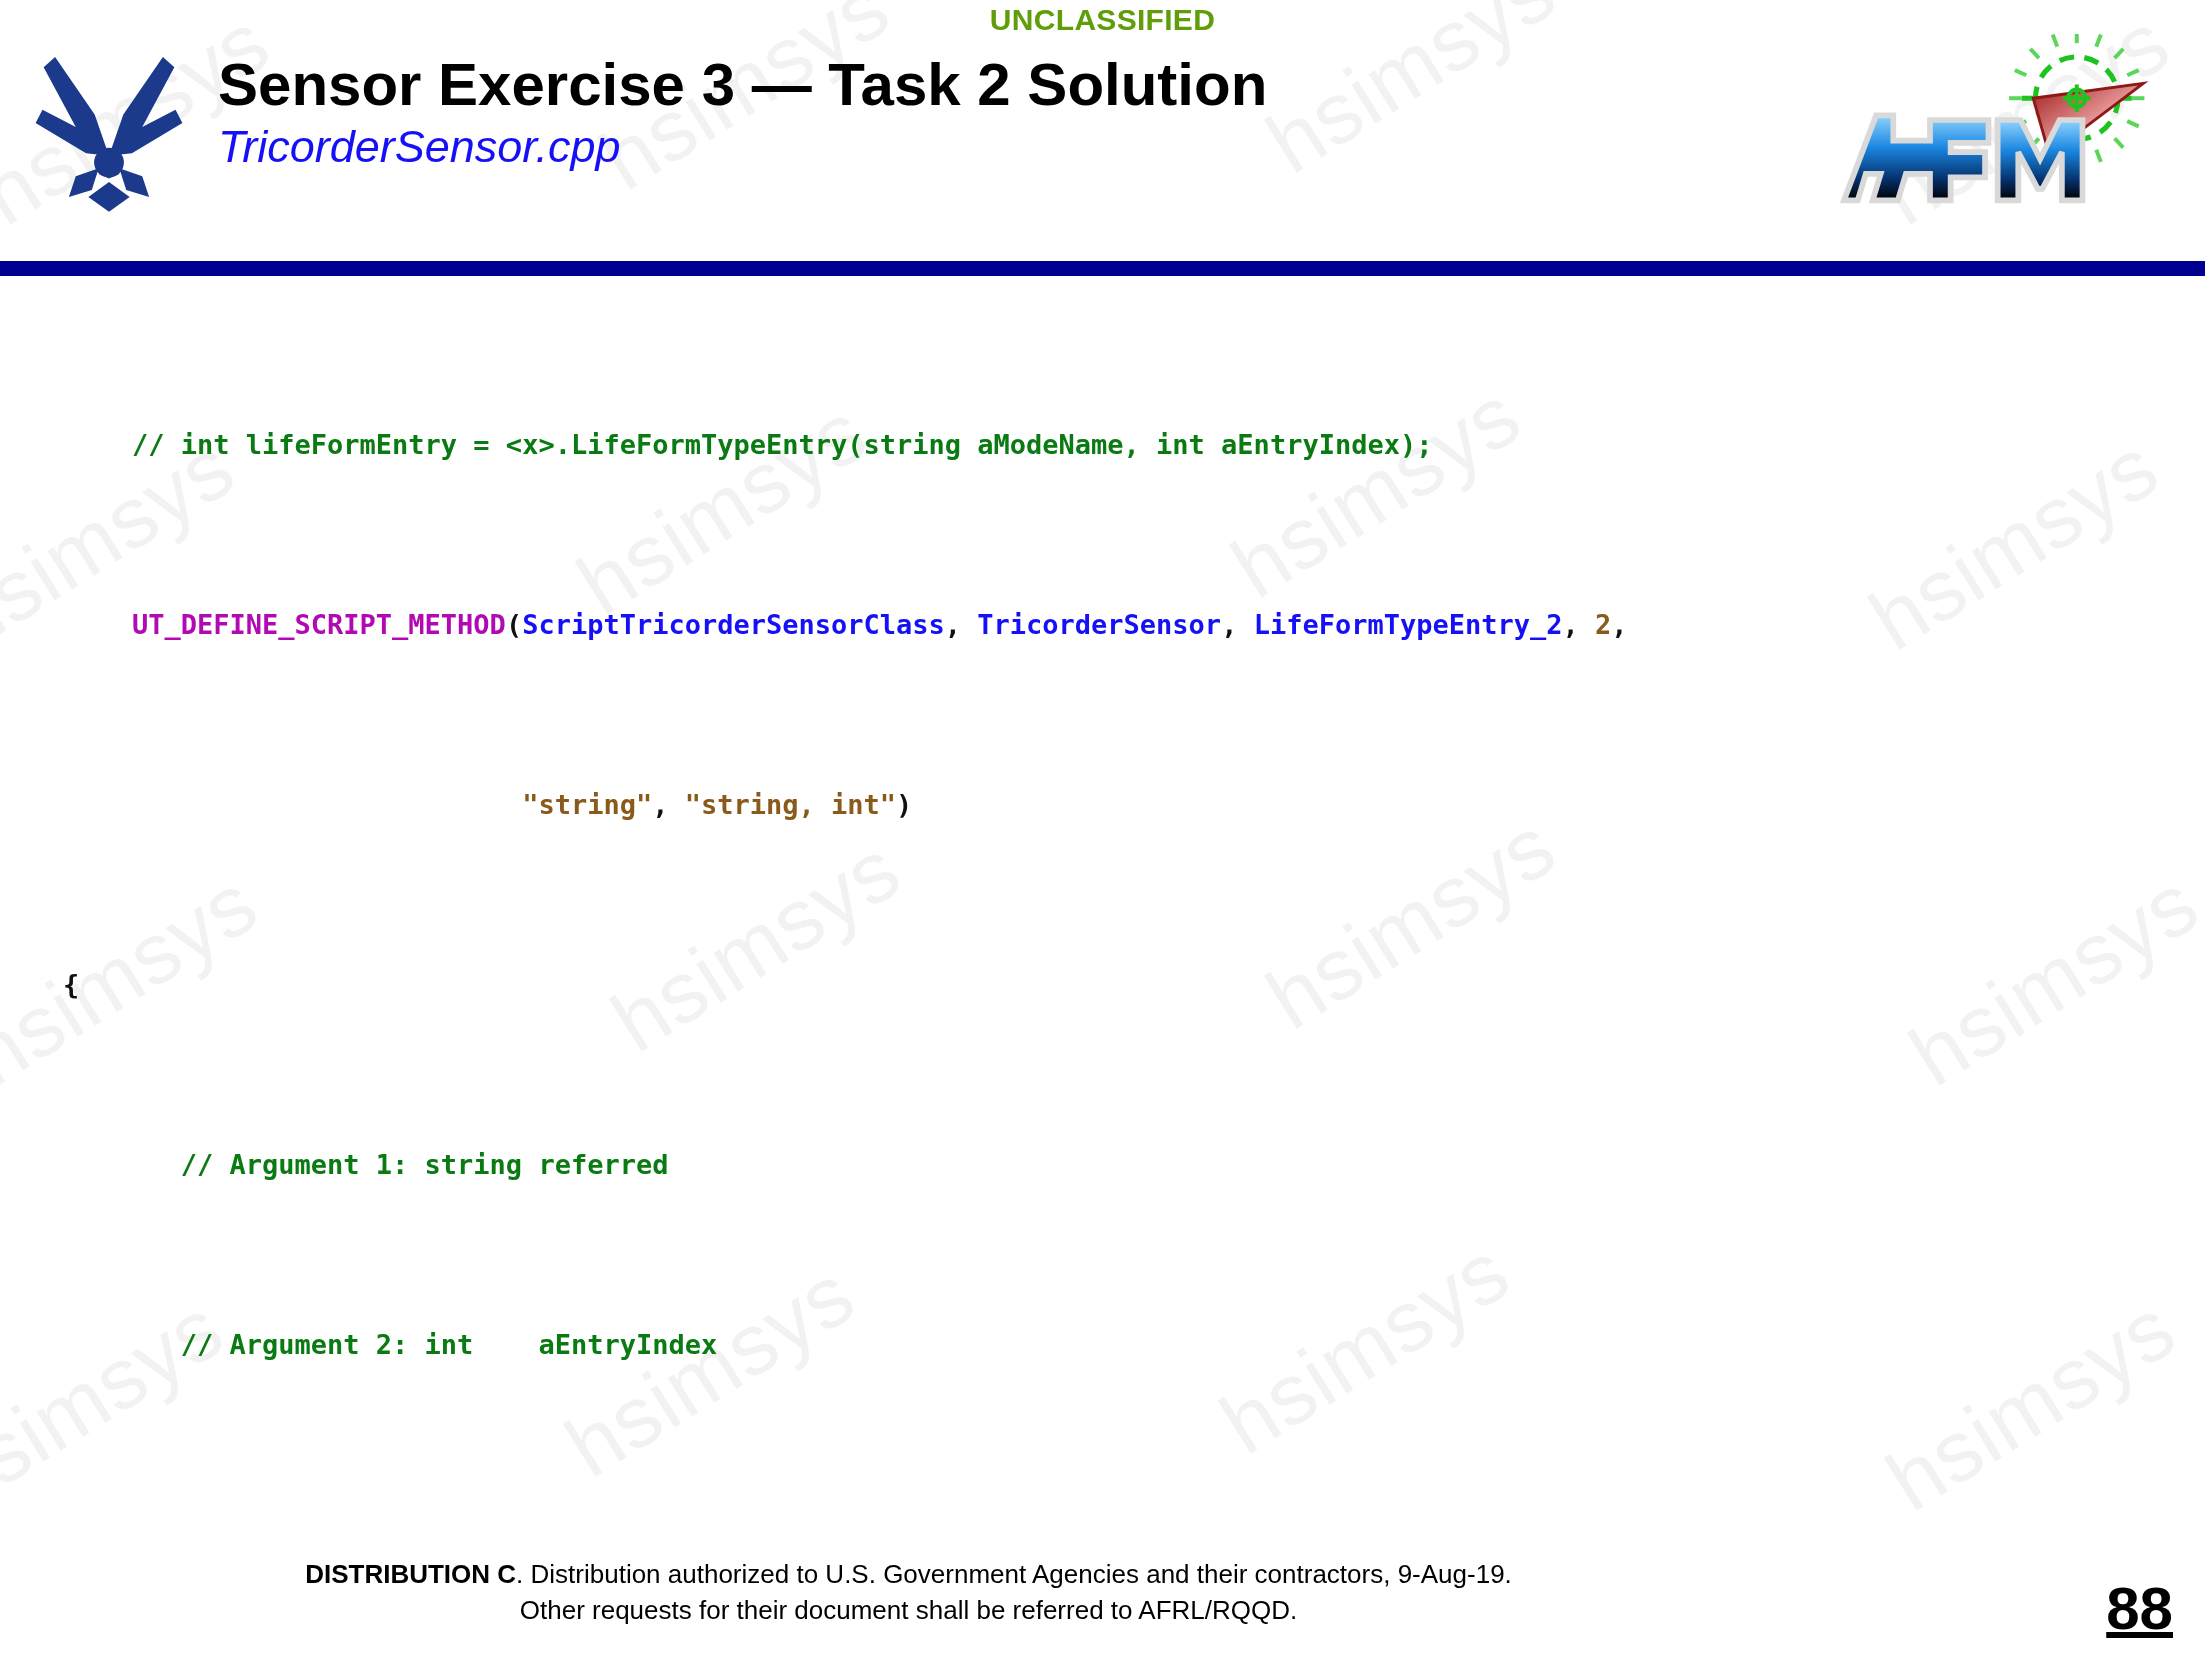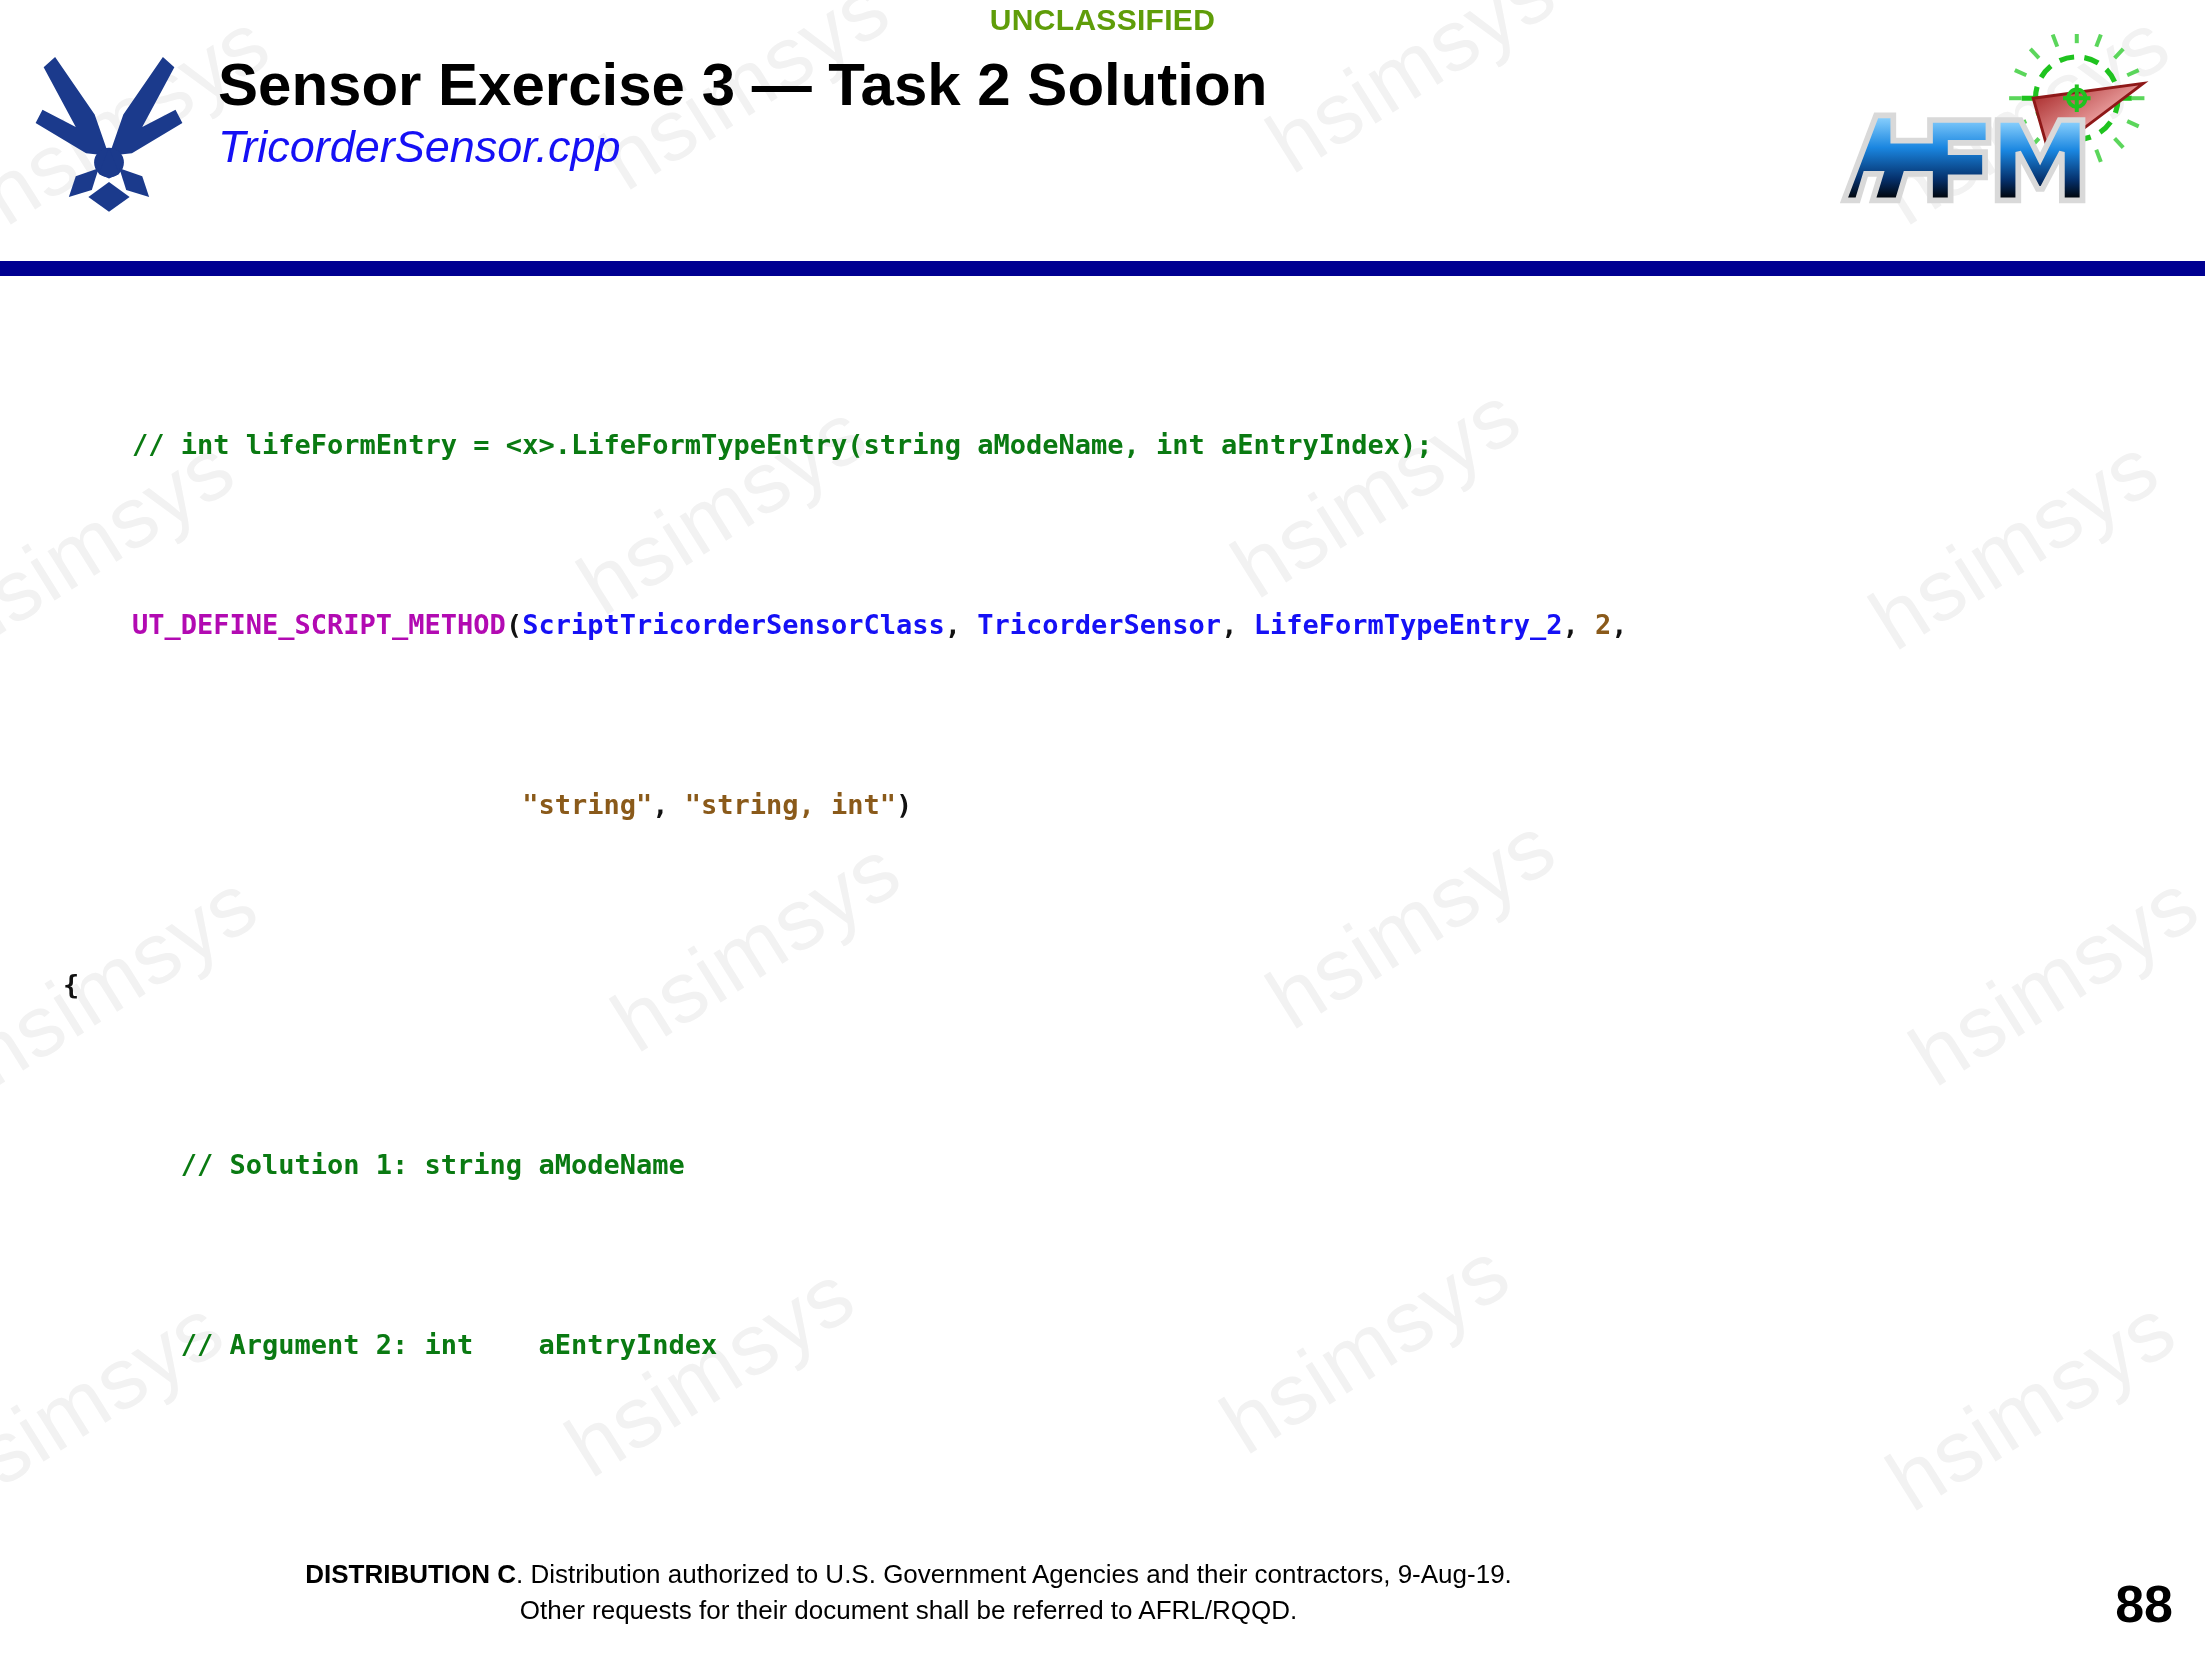--- a/index.html
+++ b/index.html
@@ -128,24 +128,25 @@
   #dist-line-1, #dist-line-2 {
     font-size: 26px;
     color: #000000;
     line-height: 36px;
   }
   #dist-label { font-weight: bold; }
   #page-number {
     position: absolute;
     right: 32px;
     top: 1574px;
-    font-size: 52px;
+    font-size: 60px;
     font-weight: bold;
     color: #000000;
     z-index: 3;
+    text-decoration: underline;
   }
 </style>
 </head>
 <body>
 
 <div id="watermark-layer">
   <div class="wm" style="left:-34px;  top:69px;">hsimsys</div>
   <div class="wm" style="left:586px; top:34px;">hsimsys</div>
   <div class="wm" style="left:1252px; top:17px;">hsimsys</div>
   <div class="wm" style="left:1866px; top:69px;">hsimsys</div>
@@ -248,21 +249,21 @@
 <div id="code-area">
 
   <div class="code-line"><span class="t-comment">// int lifeFormEntry = &lt;x&gt;.LifeFormTypeEntry(string aModeName, int aEntryIndex);</span></div>
 
   <div class="code-line"><span class="t-macro">UT_DEFINE_SCRIPT_METHOD</span><span class="t-punct">(</span><span class="t-type">ScriptTricorderSensorClass</span><span class="t-punct">, </span><span class="t-type">TricorderSensor</span><span class="t-punct">, </span><span class="t-type">LifeFormTypeEntry_2</span><span class="t-punct">, </span><span class="t-num">2</span><span class="t-punct">,</span></div>
 
   <div class="code-line">                        <span class="t-str">"string"</span><span class="t-punct">, </span><span class="t-str">"string, int"</span><span class="t-punct">)</span></div>
 
   <div class="code-line" style="margin-left:-69px;"><span class="t-brace">{</span></div>
 
-  <div class="code-line"><span class="t-comment">   // Solution 1: string aModeName</span></div>
+  <div class="code-line"><span class="t-comment">   // Argument 1: string referred</span></div>
 
   <div class="code-line"><span class="t-comment">   // Argument 2: int    aEntryIndex</span></div>
 
   <div class="code-line blank">&nbsp;</div>
 
   
 
   
 
   

